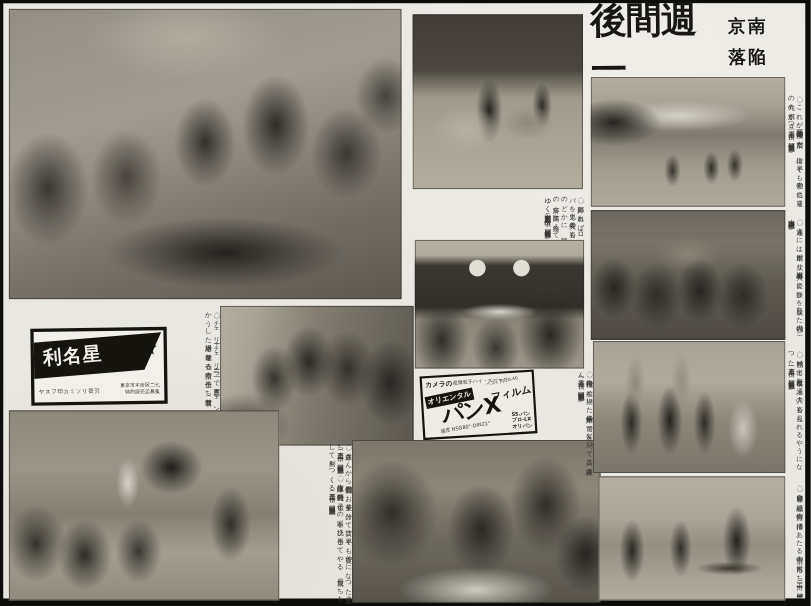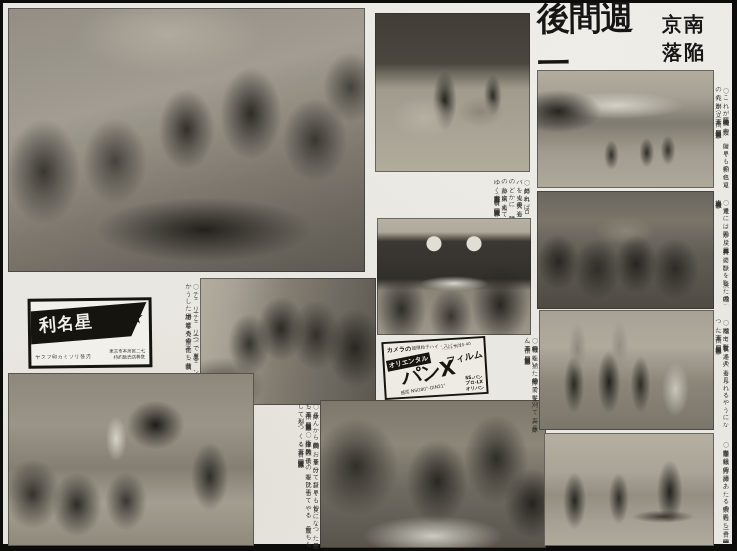--- a/index.html
+++ b/index.html
@@ -126,21 +126,21 @@
   }
   
   .headline-main{
     position:absolute;left:534px;top:12px;width:126px;height:52px;
     font-size:33px;font-weight:bold;color:#171614;letter-spacing:-1px;
     display:flex;align-items:center;justify-content:space-between;
     transform:rotate(-.6deg);
   }
   .headline-stack{
     position:absolute;left:659px;top:9px;width:44px;height:52px;
-    font-size:20px;font-weight:bold;color:#171614;line-height:24px;
+    font-size:16px;font-weight:bold;color:#171614;line-height:24px;
     display:flex;flex-direction:column;justify-content:space-between;
     letter-spacing:2px;transform:rotate(-.6deg);
   }
   
   .ad-star{
     position:absolute;left:25px;top:295px;width:124px;height:70px;
     background:#f2f0ea;border:3px solid #15140f;box-sizing:border-box;
     transform:rotate(-.8deg);overflow:hidden;
   }
   .ad-star .swoosh{

